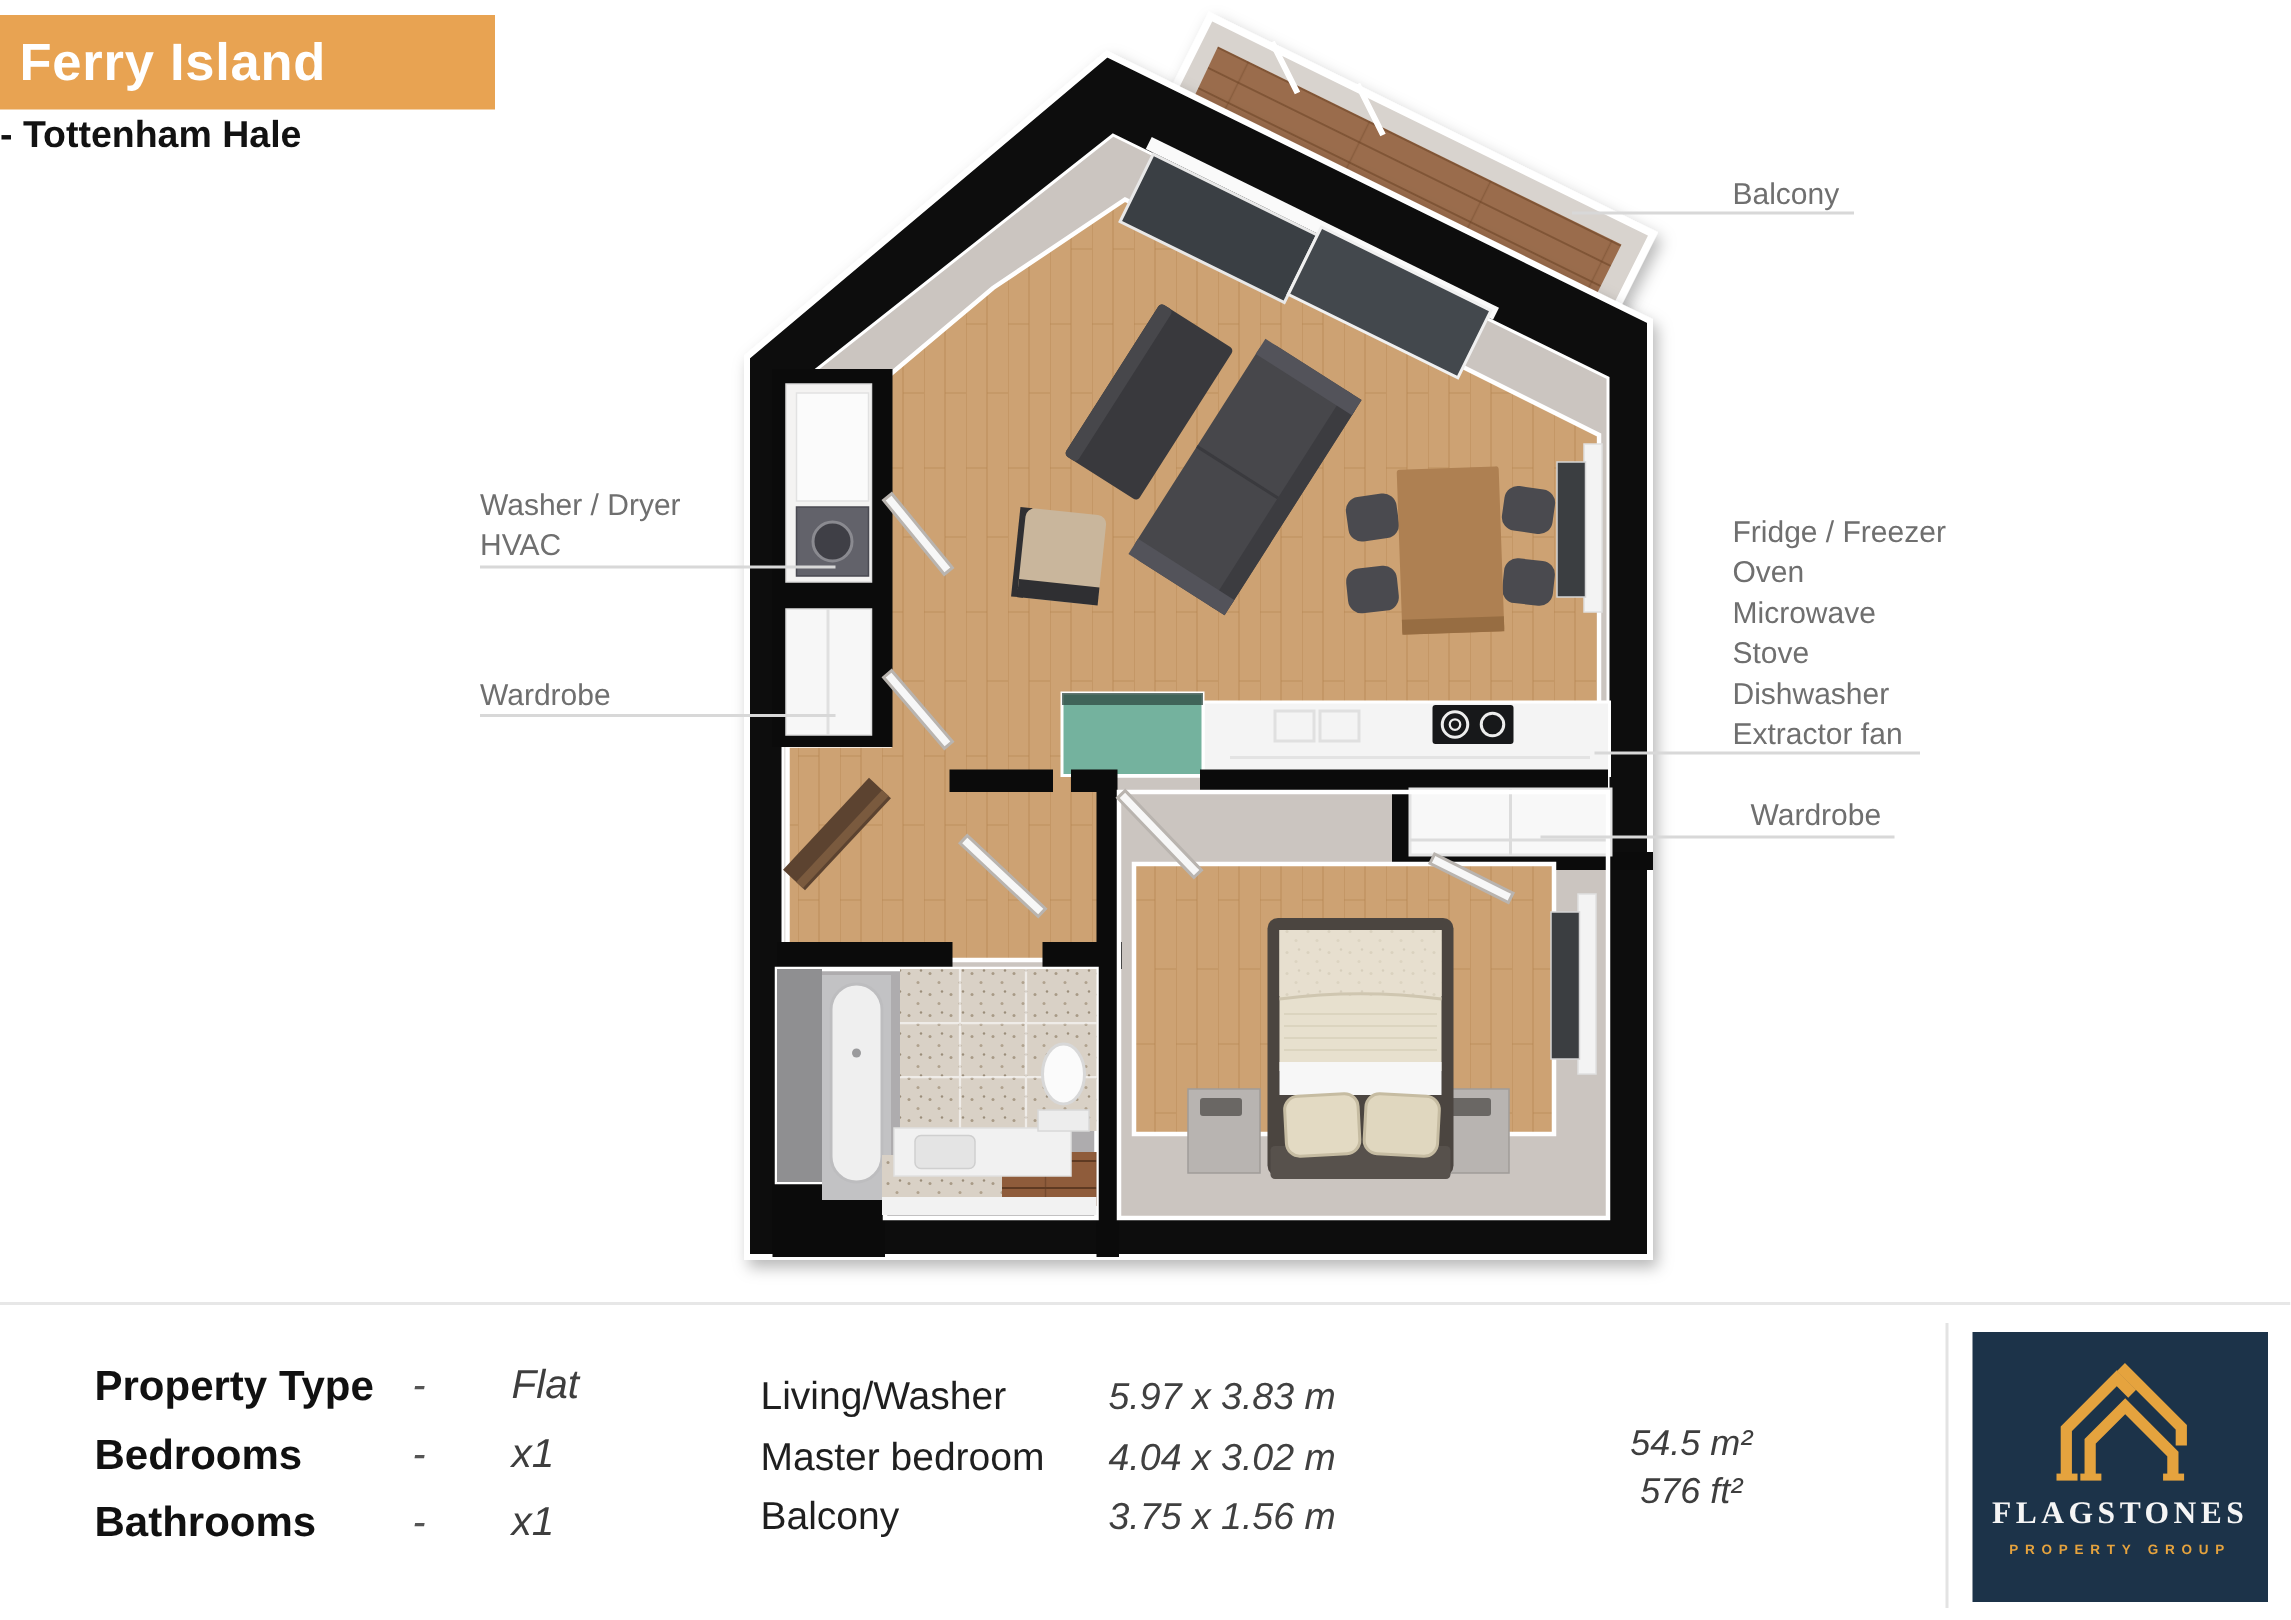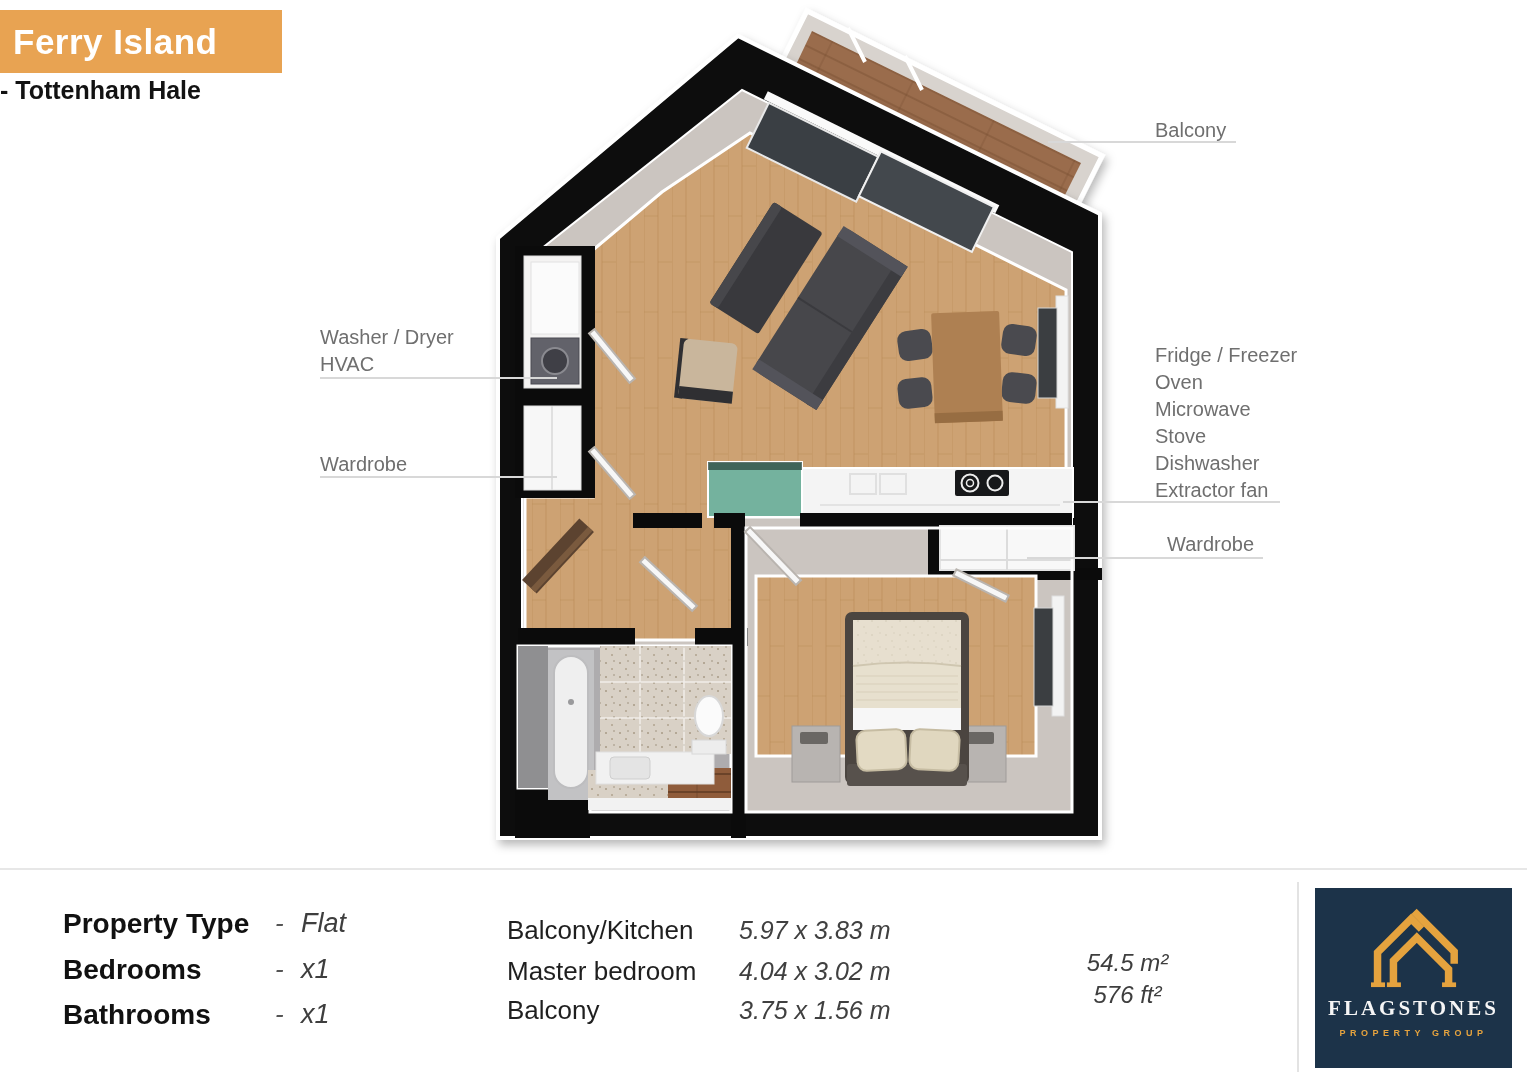--- a/index.html
+++ b/index.html
@@ -1,33 +1,33 @@
 <!DOCTYPE html>
 <html><head>
 <meta charset="utf-8">
 <style>
   html,body{margin:0;padding:0;background:#fff;}
   body{width:1527px;height:1080px;position:relative;overflow:hidden;
        font-family:"Liberation Sans", sans-serif;}
   .abs{position:absolute;}
   
-  .banner{left:0;top:10px;width:282px;height:63px;background:#E8A352;}
+  .banner{left:0;top:10px;width:330px;height:63px;background:#E8A352;}
   .banner .title{color:#fff;font-size:35px;font-weight:bold;line-height:63px;padding-left:13px;letter-spacing:.5px;}
   .subtitle{left:0;top:76px;width:328px;text-align:left;font-size:25px;font-weight:bold;color:#121212;}
   
   .lbl{color:#6F6F6F;font-size:20px;line-height:27px;}
   .lbl ul{list-style:none;margin:0;padding:0;}
   #plan-svg{left:0;top:0;width:1527px;height:1080px;}
   
   .divider-h{left:0;top:868px;width:1527px;height:2px;background:#E7E7E7;}
   .divider-v{left:1297px;top:882px;width:2px;height:190px;background:#E3E3E3;}
   .prop-row{position:absolute;display:flex;align-items:flex-start;}
   .prop-label{font-size:28px;font-weight:bold;color:#111;width:212px;}
   .prop-sep{font-size:26px;color:#555;width:26px;font-style:italic;}
-  .prop-value{font-size:27px;font-style:italic;color:#3E3E3E;}
+  .prop-value{font-size:27px;font-style:italic;color:#3E3E3E;margin-left:40px;}
   .dim-row{position:absolute;display:flex;align-items:baseline;}
   .dim-room{font-size:26px;color:#1F1F1F;width:232px;}
   .dim-size{font-size:25px;font-style:italic;color:#404040;}
   .area-box{left:1000px;top:925px;width:255px;text-align:center;}
   .area-title{font-size:28px;font-weight:bold;color:#111;}
   .area-val{font-size:24px;font-style:italic;color:#3E3E3E;line-height:32px;}
   
   .logo{left:1315px;top:888px;width:197px;height:180px;background:#1C3349;
         display:flex;flex-direction:column;align-items:center;font-weight:bold;}
   .logo-name{font-family:"Liberation Serif", serif;color:#F5F5F5;font-size:21px;
@@ -269,21 +269,21 @@
   <span class="prop-sep">-</span>
   <span class="prop-value">x1</span>
 </div>
 <div class="prop-row" style="left:63px;top:999px">
   <span class="prop-label">Bathrooms</span>
   <span class="prop-sep">-</span>
   <span class="prop-value">x1</span>
 </div>
 
 <div class="dim-row" style="left:507px;top:915px">
-  <span class="dim-room">Balcony/Kitchen</span>
+  <span class="dim-room">Living/Washer</span>
   <span class="dim-size">5.97 x 3.83 m</span>
 </div>
 <div class="dim-row" style="left:507px;top:956px">
   <span class="dim-room">Master bedroom</span>
   <span class="dim-size">4.04 x 3.02 m</span>
 </div>
 <div class="dim-row" style="left:507px;top:995px">
   <span class="dim-room">Balcony</span>
   <span class="dim-size">3.75 x 1.56 m</span>
 </div>

